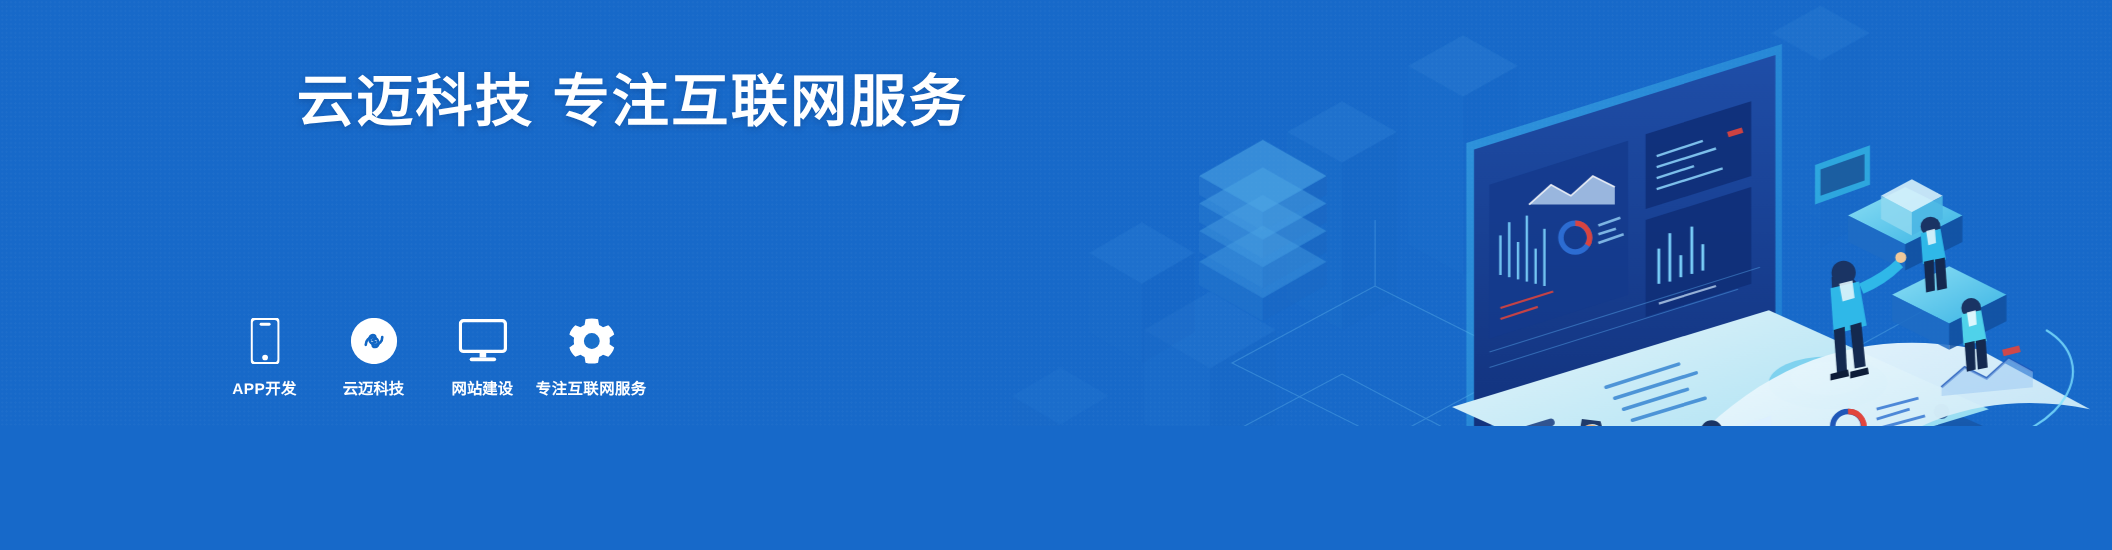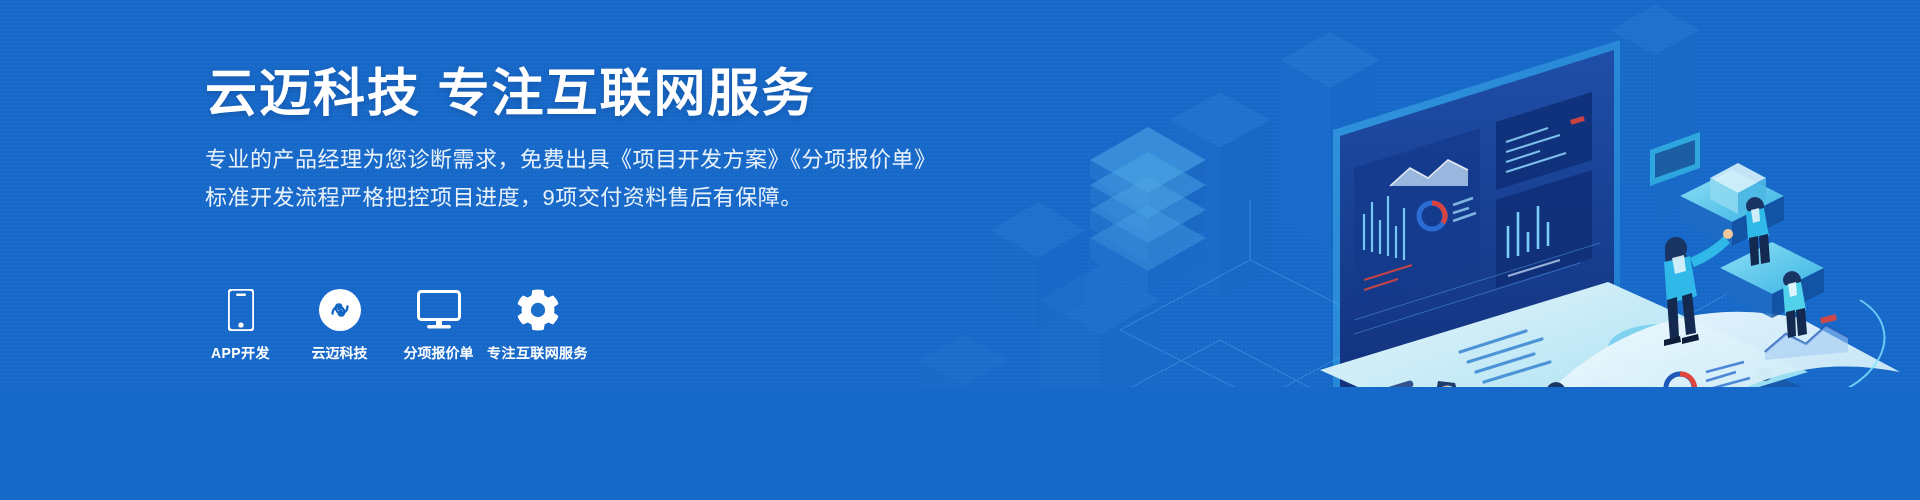--- a/index.html
+++ b/index.html
@@ -8,20 +8,21 @@
     width:1920px;height:500px;overflow:hidden;
     font-family:"Liberation Sans","DejaVu Sans",sans-serif;
     background:#1769c9;
   }
   .banner{
     position:relative;width:1920px;height:387px;overflow:hidden;
     background:
       radial-gradient(ellipse 900px 620px at 18% 8%, rgba(56,150,226,0.55) 0%, rgba(56,150,226,0) 62%),
       radial-gradient(ellipse 1100px 700px at 78% 18%, rgba(40,120,205,0.45) 0%, rgba(40,120,205,0) 65%),
       linear-gradient(160deg,#2a86dd 0%,#1f7ad4 28%,#166c1 55%,#0f57b5 80%,#0c4ea8 100%);
+    text-align: center;
   }
   
   .banner::before{
     content:"";position:absolute;inset:0;pointer-events:none;
     background-image:
       radial-gradient(rgba(255,255,255,0.05) 1px, transparent 1px);
     background-size:4px 4px;
     opacity:.55;
   }
 
@@ -360,24 +361,20 @@
         <circle cx="566" cy="404" r="9" fill="#1a3464"></circle>
         <path d="M557 410 l18 -4 5 30 -21 4 z" fill="#3fcbe8"></path>
         <path d="M560 438 l9 -2 1 28 -8 2 z" fill="#14294f"></path>
         <path d="M570 436 l9 -2 2 28 -9 2 z" fill="#14294f"></path>
       </g>
     </svg>
   </div>
 
   <div class="copy">
     <h1 class="headline">云迈科技 专注互联网服务</h1>
-    <div class="sub">
-      <p>专业的产品经理为您诊断需求，免费出具《项目开发方案》《分项报价单》</p>
-      <p>标准开发流程严格把控项目进度，9项交付资料售后有保障。</p>
-    </div>
   </div>
 
   <div class="services">
 
     <div class="svc">
       <span class="ico">
         <svg width="26" height="42" viewBox="0 0 26 42" aria-hidden="true">
           <rect x="0.5" y="0.5" width="25" height="41" rx="4" ry="4" fill="none" stroke="#ffffff" stroke-width="2.6"></rect>
           <rect x="8" y="4.5" width="10" height="2.6" rx="1.3" fill="#ffffff"></rect>
           <circle cx="13" cy="36" r="2.6" fill="#ffffff"></circle>
@@ -399,21 +396,21 @@
 
 
     <div class="svc">
       <span class="ico">
         <svg width="44" height="40" viewBox="0 0 44 40" aria-hidden="true">
           <rect x="1.5" y="1.5" width="41" height="28" rx="3" ry="3" fill="none" stroke="#ffffff" stroke-width="3"></rect>
           <rect x="19" y="29" width="6" height="6" fill="#ffffff"></rect>
           <rect x="10" y="35" width="24" height="3.4" rx="1.7" fill="#ffffff"></rect>
         </svg>
       </span>
-      <span class="lbl">分项报价单</span>
+      <span class="lbl">网站建设</span>
     </div>
 
     <div class="svc">
       <span class="ico">
         <svg width="42" height="42" viewBox="0 0 42 42" aria-hidden="true">
           <path d="M21 0.5c-2 0-3.9.3-5.7.8l-.9 5.1c-1.3.5-2.5 1.2-3.6 2L6 6.6C3.4 8.8 1.5 11.7.6 15l4.3 3c-.2.9-.3 1.9-.3 3s.1 2.1.3 3l-4.3 3c.9 3.3 2.8 6.2 5.4 8.4l4.8-1.8c1.1.8 2.3 1.5 3.6 2l.9 5.1c1.8.5 3.7.8 5.7.8s3.9-.3 5.7-.8l.9-5.1c1.3-.5 2.5-1.2 3.6-2l4.8 1.8c2.6-2.2 4.5-5.1 5.4-8.4l-4.3-3c.2-.9.3-1.9.3-3s-.1-2.1-.3-3l4.3-3c-.9-3.3-2.8-6.2-5.4-8.4l-4.8 1.8c-1.1-.8-2.3-1.5-3.6-2l-.9-5.1C24.9.8 23 .5 21 .5z" fill="#ffffff"></path>
           <circle cx="21" cy="21" r="7.2" fill="#1a70cb"></circle>
         </svg>
       </span>
       <span class="lbl">专注互联网服务</span>

